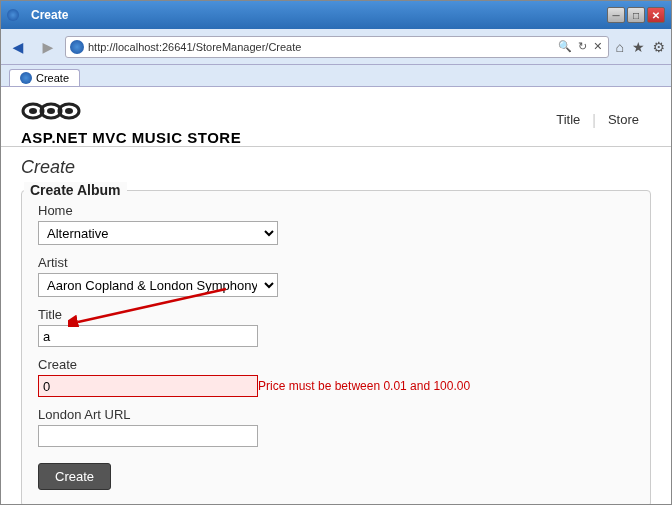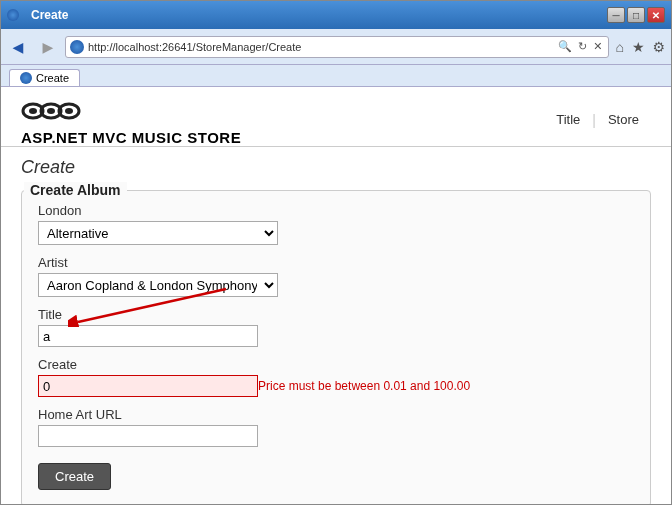--- a/index.html
+++ b/index.html
@@ -346,21 +346,21 @@
     </div>
 
     <div class="main-area">
       <h2 class="page-heading">Create</h2>
 
       <div class="form-box">
         <div class="form-box-legend">Create Album</div>
 
         
         <div class="form-group">
-          <label class="form-label">London</label>
+          <label class="form-label">Home</label>
           <select class="form-select">
             <option value="Alternative" selected="">Alternative</option>
             <option value="Blues">Blues</option>
             <option value="Classical">Classical</option>
             <option value="Country">Country</option>
             <option value="Disco">Disco</option>
             <option value="Funk">Funk</option>
             <option value="Grunge">Grunge</option>
             <option value="Heavy Metal">Heavy Metal</option>
             <option value="Jazz">Jazz</option>
@@ -405,21 +405,21 @@
         <div class="form-group">
           <label class="form-label">Create</label>
           <div class="price-row">
             <input type="text" class="form-input error" value="0" style="">
             <span class="error-message">Price must be between 0.01 and 100.00</span>
           </div>
         </div>
 
         
         <div class="form-group">
-          <label class="form-label">Home Art URL</label>
+          <label class="form-label">London Art URL</label>
           <input type="text" class="form-input" value="" style="">
         </div>
 
         
         <button class="create-btn">Create</button>
       </div>
 
     </div>
 
   </div>

